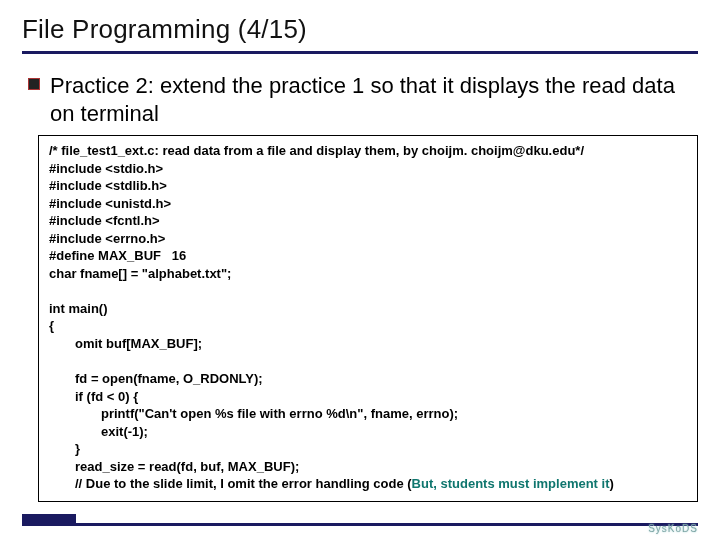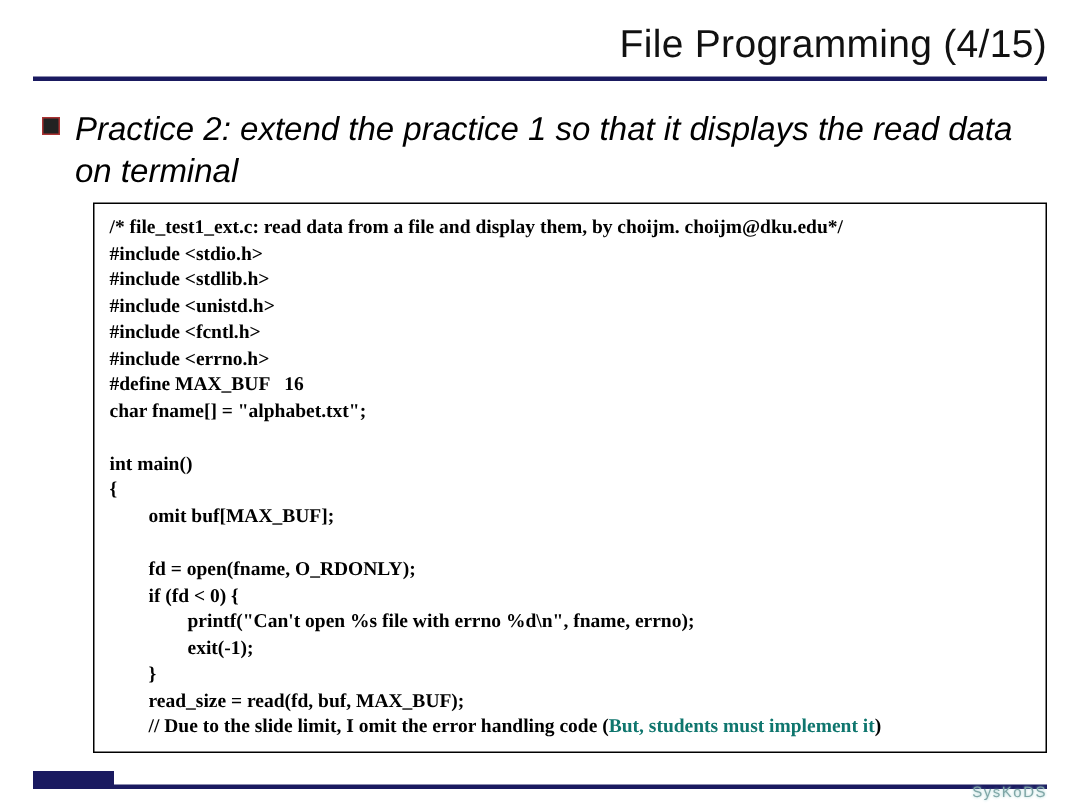--- a/index.html
+++ b/index.html
@@ -1,26 +1,26 @@
 <!DOCTYPE html>
 <html><head>
 <meta charset="utf-8">
 <style>
   * { margin: 0; padding: 0; box-sizing: border-box; }
   html, body { width: 720px; height: 540px; background: #fff; font-family: Arial, Helvetica, sans-serif; color: #000; }
   .slide { width: 720px; height: 540px; position: relative; padding: 14px 22px 0 22px; }
   .title-block { margin-left: 0; }
-  .slide-title { font-size: 26px; font-weight: 400; text-align: right; letter-spacing: 0.2px; color: #111; margin-bottom: 6px; }
+  .slide-title { font-size: 26px; font-weight: 400; text-align: left; letter-spacing: 0.2px; color: #111; margin-bottom: 6px; }
   .title-underline { width: 100%; height: 3px; background: #1a1a60; margin-bottom: 18px; }
 
-  .bullet-row { display: flex; align-items: flex-start; gap: 10px; padding-left: 6px; margin-bottom: 8px; font-style: italic; }
+  .bullet-row { display: flex; align-items: flex-start; gap: 10px; padding-left: 6px; margin-bottom: 8px; }
   .bullet-square { width: 12px; height: 12px; background: #222; margin-top: 6px; flex: 0 0 auto; border:1px solid #a33; }
   .bullet-text { font-size: 22px; line-height: 1.25; }
 
-  .code-box { margin-left: 40px; border: 1px solid #000; padding: 6px 10px 8px 10px; font-family: Liberation Serif, serif; font-size: 13px; font-weight: 700; line-height: 1.35; white-space: pre; overflow: hidden; }
+  .code-box { margin-left: 16px; border: 1px solid #000; padding: 6px 10px 8px 10px; font-family: Liberation Sans, sans-serif; font-size: 13px; font-weight: 700; line-height: 1.35; white-space: pre; overflow: hidden; }
   .code-box .indent1 { padding-left: 26px; display: block; }
   .code-box .indent2 { padding-left: 52px; display: block; }
   .code-box .note { color: #0f766e; }
 
   .footer-bar { position: absolute; left: 22px; right: 22px; bottom: 14px; height: 3px; background: #1a1a60; }
   .footer-block { position: absolute; left: 22px; bottom: 14px; width: 54px; height: 12px; background: #1a1a60; }
   .logo { position: absolute; right: 22px; bottom: 6px; font-size: 10px; color: #7fa6a6; letter-spacing: 1px; text-shadow: 0 0 2px #9cc; }
 </style>
 </head>
 <body>

